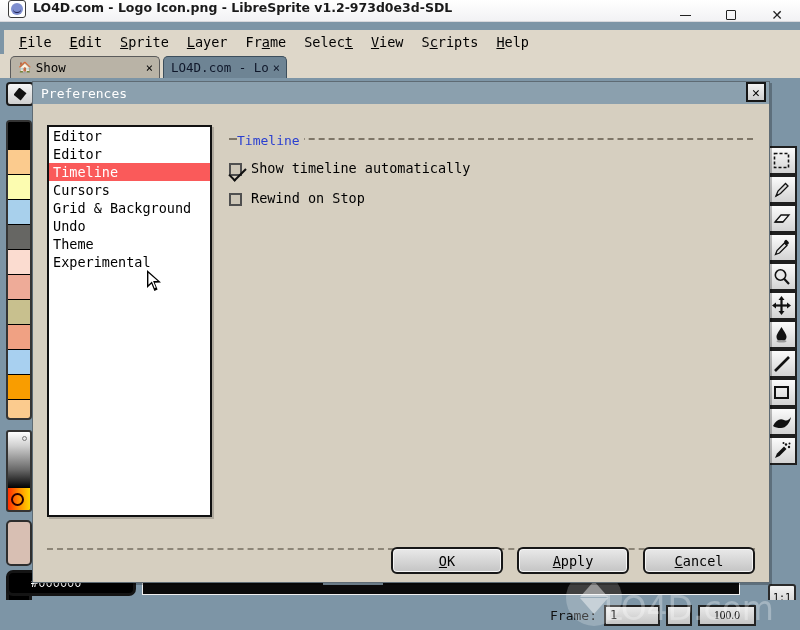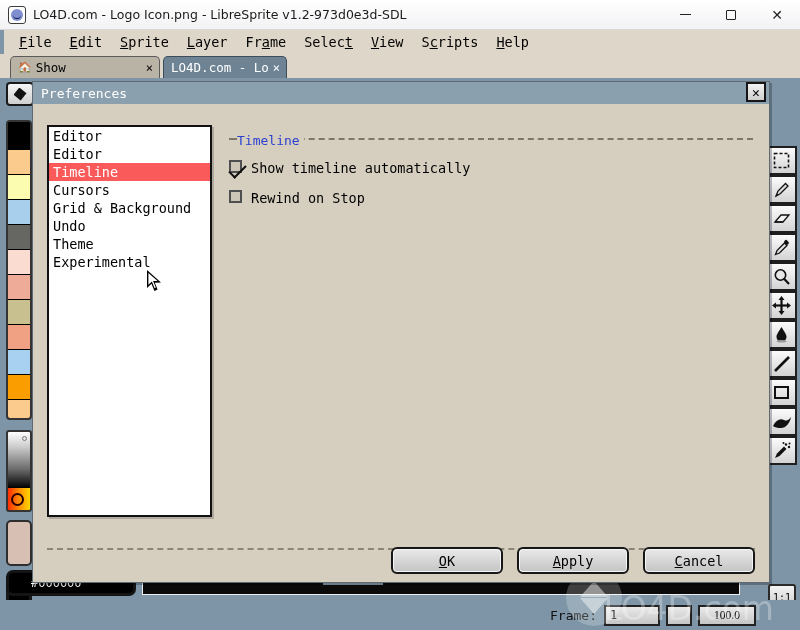--- a/index.html
+++ b/index.html
@@ -10,24 +10,24 @@
     background: #7d95a6;
   }
   #app {
     position: relative;
     width: 800px; height: 630px;
     background: #7d95a6;
   }
 
   
   .titlebar {
-    position: absolute; left: 0; top: 0; width: 800px; height: 30px;
+    position: absolute; left: 0; top: 0; width: 800px; height: 22px;
     background: linear-gradient(#ffffff, #f2f2f4);
     border-bottom: 1px solid #d8d8dc;
-    display: flex; align-items: center;
+    display: flex; align-items: flex-start; font-weight: bold;
   }
   .title-icon {
     width: 18px; height: 18px; margin-left: 8px; margin-right: 7px;
     background: #ffffff; border: 1px solid #3c3c3c; border-radius: 3px;
     position: relative; flex: 0 0 auto;
   }
   .title-icon::before {
     content: ""; position: absolute; left: 2px; top: 2px;
     width: 12px; height: 12px; border-radius: 50%;
     background: #7f8fd0;
@@ -76,21 +76,21 @@
     height: 22px; display: flex; align-items: center;
     padding: 0 6px 0 7px; margin-right: 3px;
     font-family: "DejaVu Sans Mono", monospace;
     font-size: 12.5px;
     border: 1px solid #5b5b5b;
     border-bottom: none;
     border-radius: 5px 5px 0 0;
     white-space: nowrap;
   }
   .tab.inactive { background: #b9b3a6; color: #000; }
-  .tab.active { background: #6e8494; color: #ffffff; border-color: #3c4e5c; }
+  .tab.active { background: #6e8494; color: #0f172a; border-color: #3c4e5c; }
   .tab-home-icon { font-size: 11px; margin-right: 4px; }
   .tab-close { margin-left: 8px; font-size: 12px; }
   .tab.active .tab-close { margin-left: 4px; }
 
   
   .workspace {
     position: absolute; left: 0; top: 78px; width: 800px; height: 552px;
     background: #7d95a6;
   }
 
@@ -275,21 +275,21 @@
     padding-right: 4px; z-index:2;
   }
   .group-line {
     position:absolute; left: 0; right: 0; top: 8px;
     border-top: 2px dashed #7e7668; z-index:1;
   }
   .group-line-lead {
     position:absolute; left:0; top:8px; width: 8px; border-top: 2px dashed #7e7668; z-index:3;
   }
 
-  .chk-row { display:flex; align-items:flex-start; margin-top: 14px; }
+  .chk-row { display:flex; align-items:flex-end; margin-top: 14px; }
   .chk {
     width: 13px; height: 13px; border: 2px solid #4f4f4f;
     background: #cdc6b7; margin-right: 9px; position:relative; flex:0 0 auto;
   }
   .chk.on::after {
     content:""; position:absolute; left:-2px; top:3px;
     width: 15px; height: 7px;
     border-left: 2px solid #111; border-bottom: 2px solid #111;
     transform: rotate(-45deg);
   }

